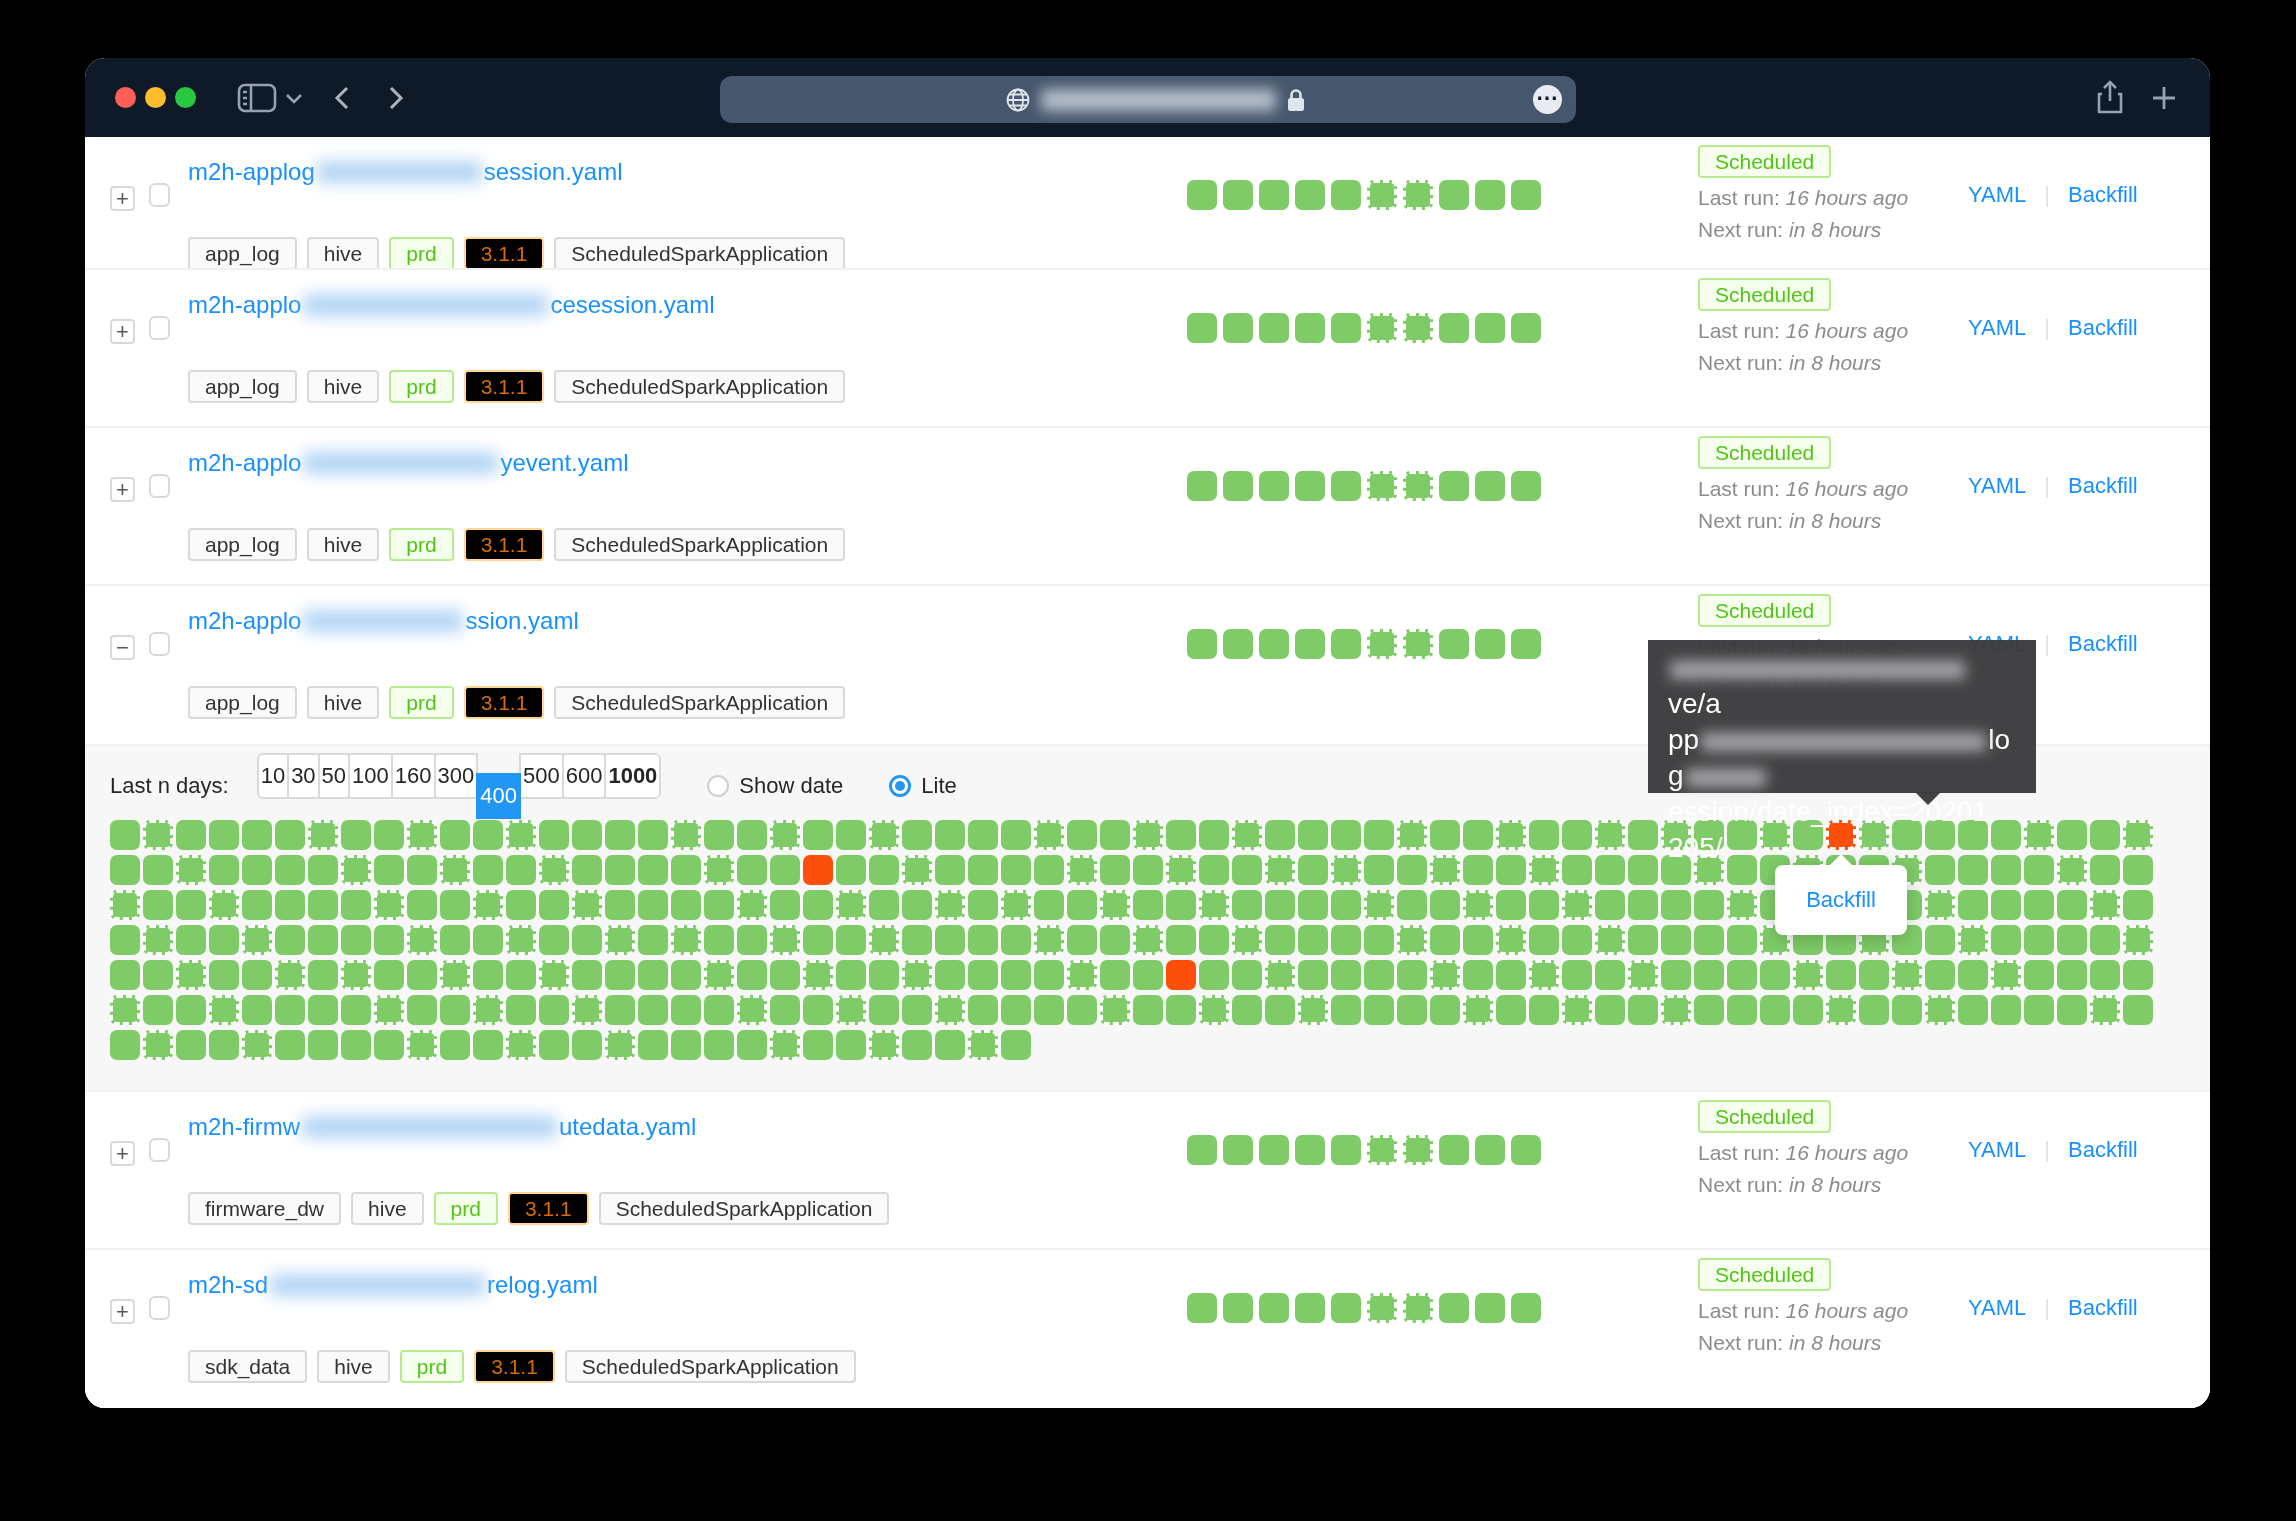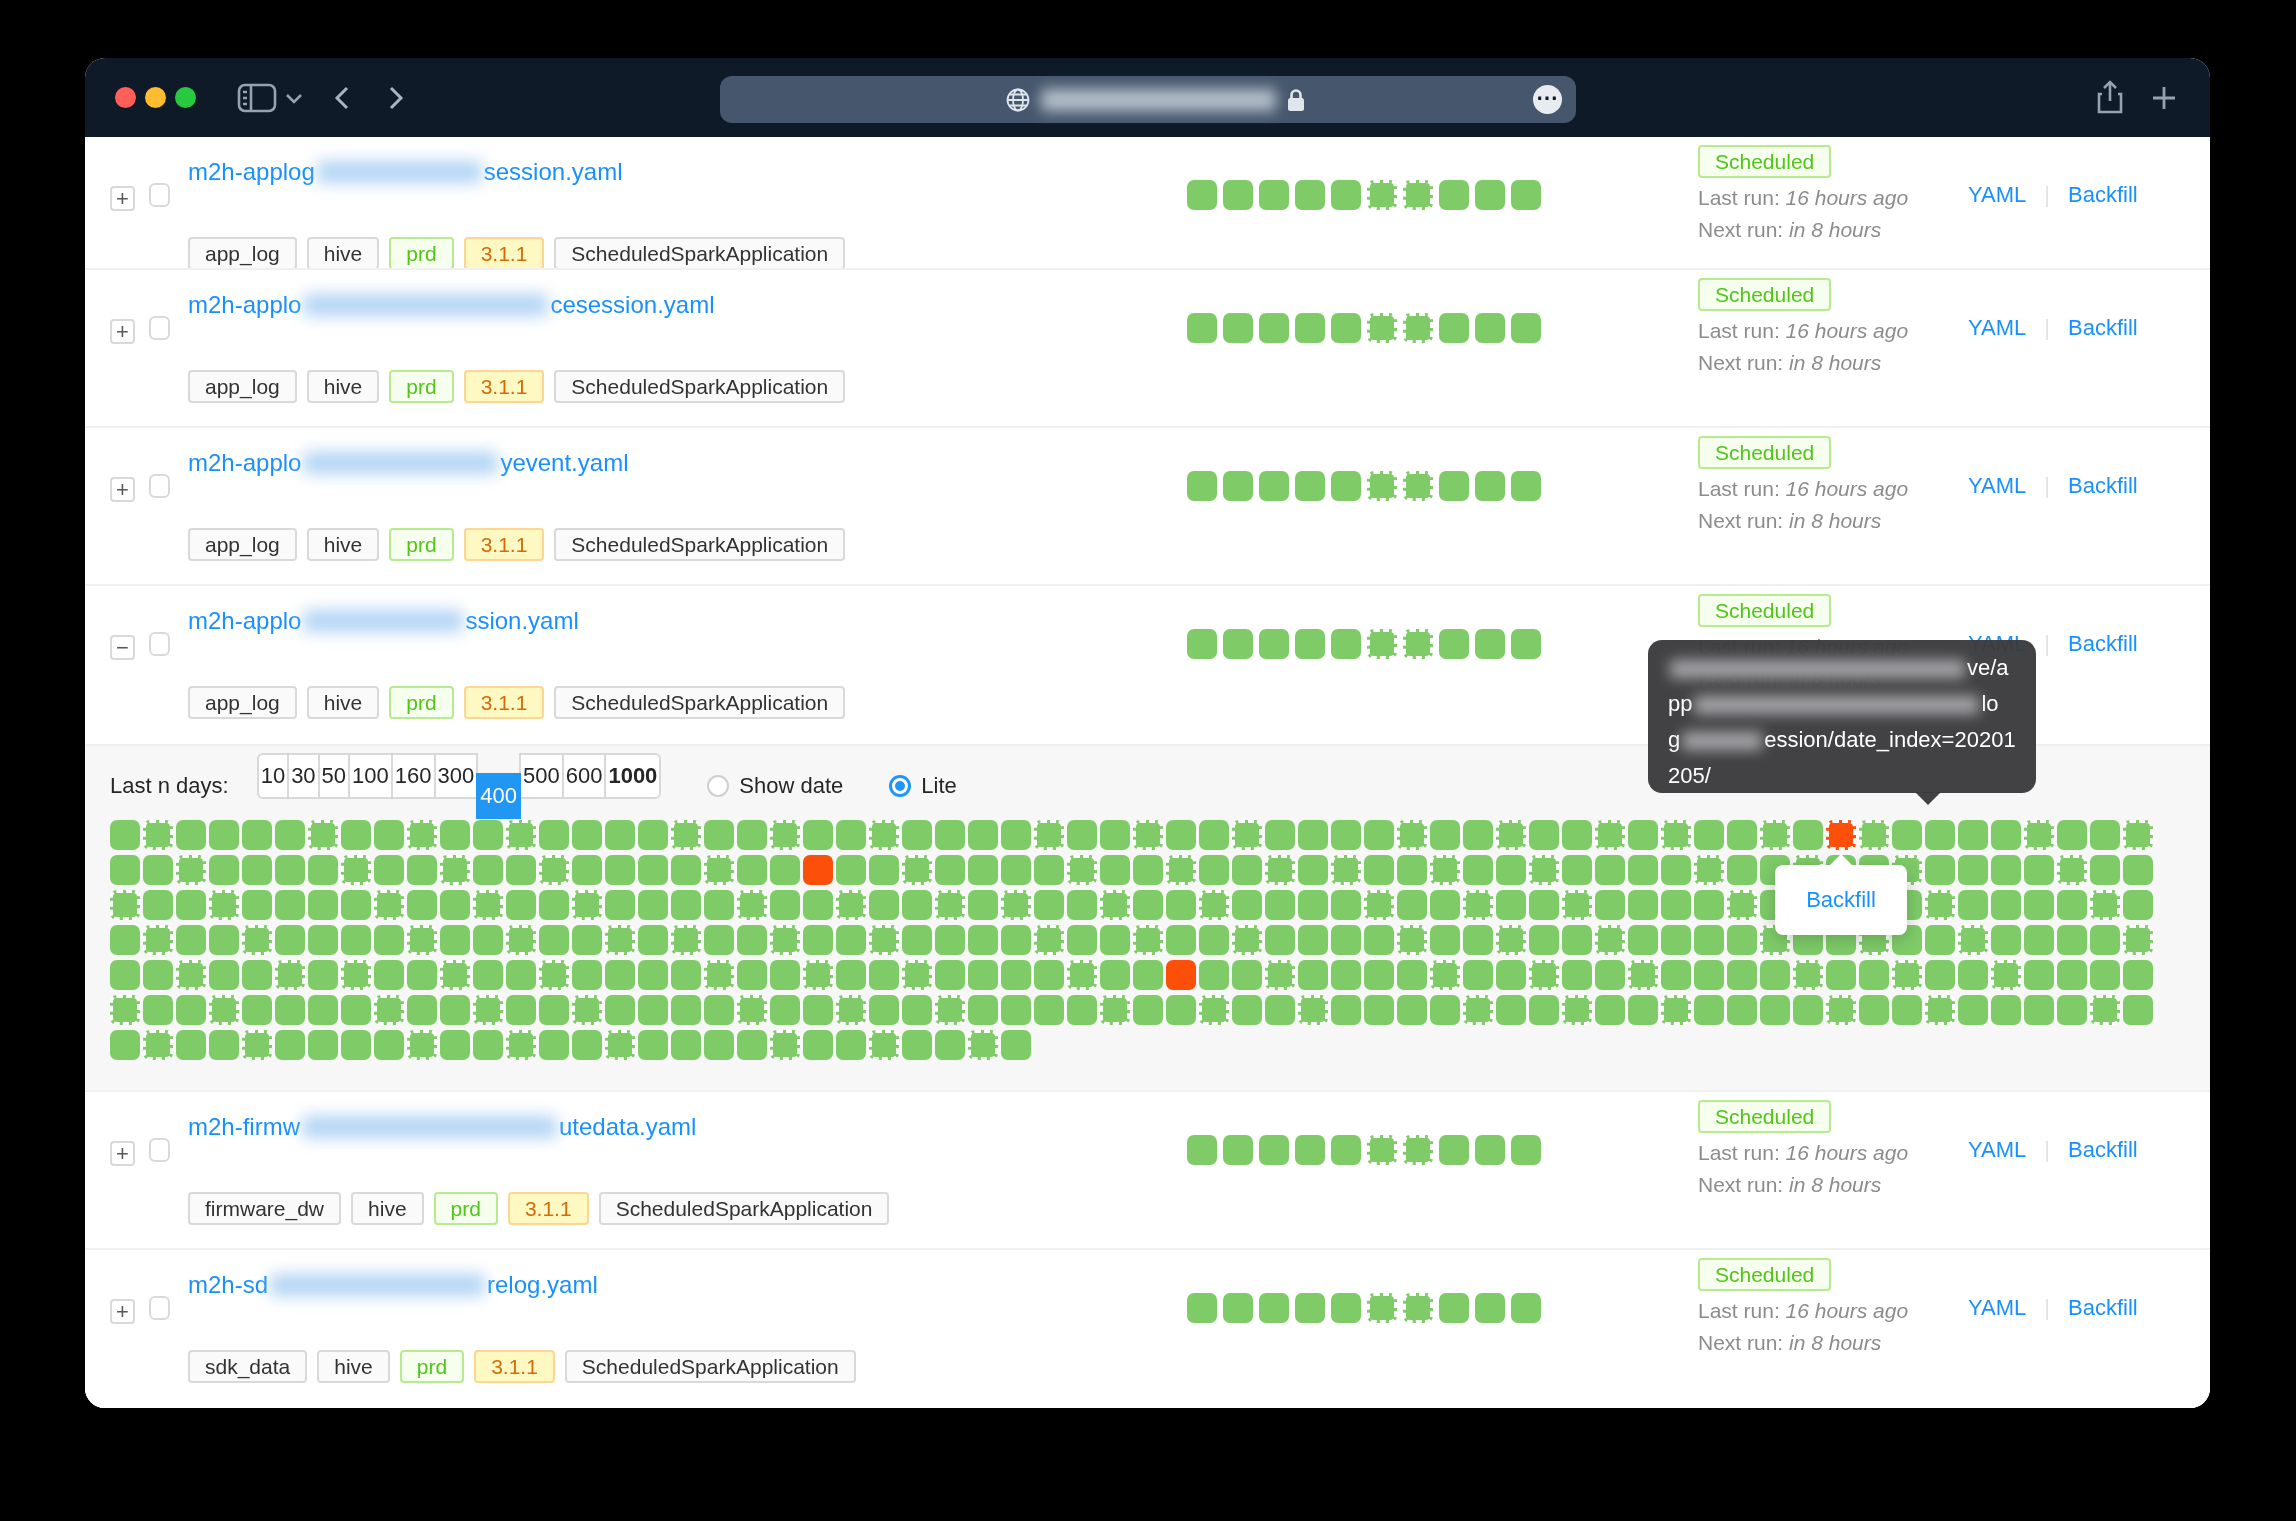--- a/index.html
+++ b/index.html
@@ -24,21 +24,21 @@
   .expander{position:absolute;left:25px;top:49px;width:25px;height:25px;border:2px solid #d9d9d9;border-radius:4px;
             background:#fff;color:#595959;font-size:22px;line-height:20px;text-align:center;padding:0;}
   .checkbox{position:absolute;left:64px;top:46px;width:21px;height:24px;border:2px solid #d9d9d9;border-radius:6px;background:#fff;}
   .filelink{position:absolute;left:103px;top:20px;font-size:24px;color:#1890ff;text-decoration:none;
             display:flex;align-items:center;height:30px;white-space:nowrap;}
   .name-blur{display:inline-block;height:22px;border-radius:4px;background:#9ec9f2;filter:blur(8px);opacity:.8;margin:0 2px;}
   .tags{position:absolute;left:103px;top:57px;display:flex;gap:10px;}
   .tag{height:33px;padding:0 15px;border:2px solid #d9d9d9;border-radius:4px;background:#fafafa;color:#333;
        font-size:21px;display:flex;align-items:center;white-space:nowrap;margin-top:43px;}
   .tag.green{color:#52c41a;border-color:#b7eb8f;background:#f6ffed;}
-  .tag.orange{color:#d46b08;border-color:#ffd591;background:#fef9c3;}
+  .tag.orange{color:#d46b08;border-color:#ffd591;background:#000000;}
   .mini{position:absolute;left:1102px;top:43px;display:flex;gap:6px;}
   .sq{width:30px;height:30px;border-radius:7px;background:#7ecb68;}
   .sq.dashed{border:3px dashed #fff;}
   .badge{position:absolute;left:1613px;top:8px;height:33px;padding:0 15px;border:2px solid #b7eb8f;border-radius:4px;
          background:#f6ffed;color:#52c41a;font-size:21px;display:inline-flex;align-items:center;}
   .runline{position:absolute;left:1613px;font-size:21px;color:#8c8c8c;white-space:nowrap;}
   .runline .val{font-style:italic;}
   .rowlinks{position:absolute;left:1883px;top:45px;display:flex;align-items:center;gap:18px;font-size:22px;}
   .rowlinks a{color:#1890ff;text-decoration:none;text-align:right;}
   .rowlinks .sep{color:#e3e3e3;font-size:22px;}
@@ -54,22 +54,22 @@
   .fbtn.sel{background:#2196f3;border-color:#2196f3;color:#fff;z-index:1;margin-top:20px;}
   .radio-item{display:flex;align-items:center;gap:10px;margin-left:46px;}
   .radio{width:22px;height:22px;border-radius:50%;border:2px solid #cfcfcf;background:#fff;position:relative;}
   .radio.checked{border-color:#2196f3;border-width:3px;}
   .radio.checked::after{content:"";position:absolute;left:3px;top:3px;width:10px;height:10px;border-radius:50%;background:#2196f3;}
   .grid{position:absolute;left:25px;top:74px;width:2046px;display:flex;flex-wrap:wrap;}
   .cell{width:30px;height:30px;border-radius:7px;background:#7ecb68;margin:0 3px 5px 0;}
   .cell.dashed{border:3px dashed #fff;}
   .cell.red{background:#fb4f0a;}
   
-  .tooltip{position:absolute;left:1563px;top:503px;width:388px;height:153px;border-radius:14px;
-           background:rgba(58,58,60,.96);color:#fff;font-size:22px;line-height:36px;padding:10px 20px;z-index:30;}
+  .tooltip{position:absolute;left:1563px;top:503px;width:388px;height:153px;border-radius:0;
+           background:rgba(58,58,60,.96);color:#fff;font-size:28px;line-height:36px;padding:10px 20px;z-index:30;}
   .tooltip::after{content:"";position:absolute;left:267px;bottom:-12px;border:13px solid transparent;
            border-top-color:rgba(58,58,60,.96);border-bottom:0;}
   .tt-blur{display:inline-block;height:18px;border-radius:3px;background:#b9b9bd;filter:blur(7px);
            opacity:.85;vertical-align:middle;margin:0 2px;}
   .popup{position:absolute;left:1690px;top:728px;width:132px;height:70px;background:#fff;border-radius:8px;
          box-shadow:0 4px 18px rgba(0,0,0,.2);display:flex;align-items:center;justify-content:center;z-index:25;}
   .popup::before{content:"";position:absolute;left:55px;top:-11px;border:11px solid transparent;border-bottom-color:#fff;border-top:0;}
   .popup a{color:#1890ff;font-size:22px;text-decoration:none;}
   svg{display:block;}
 </style>

